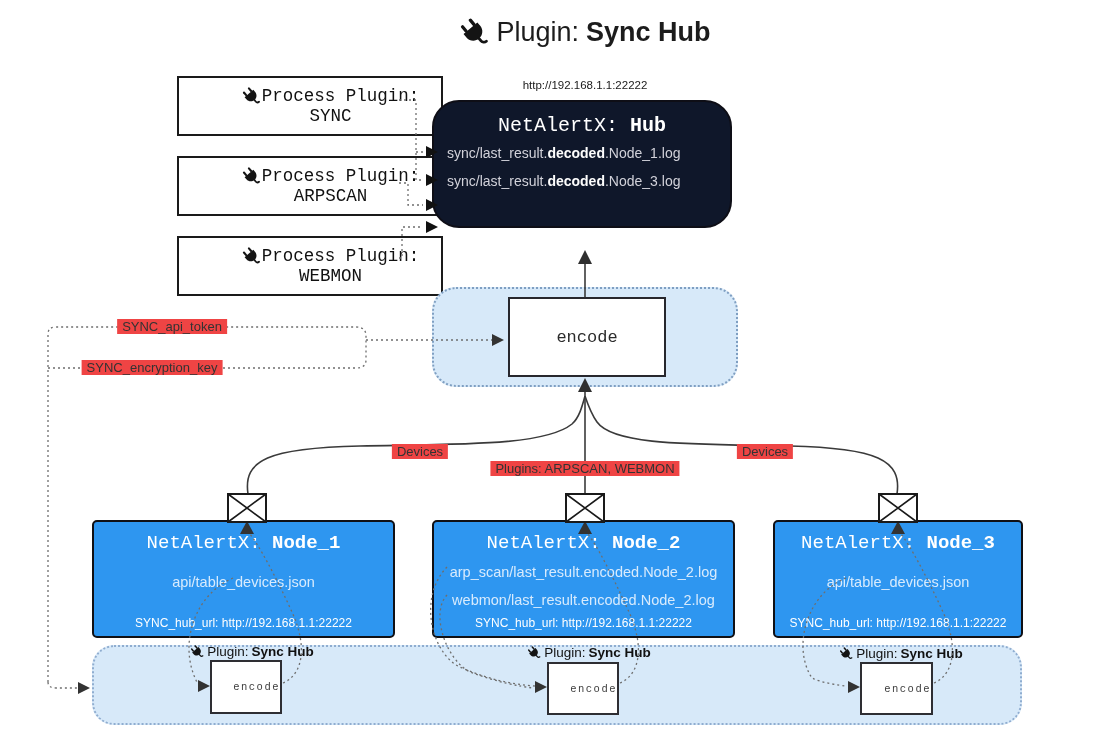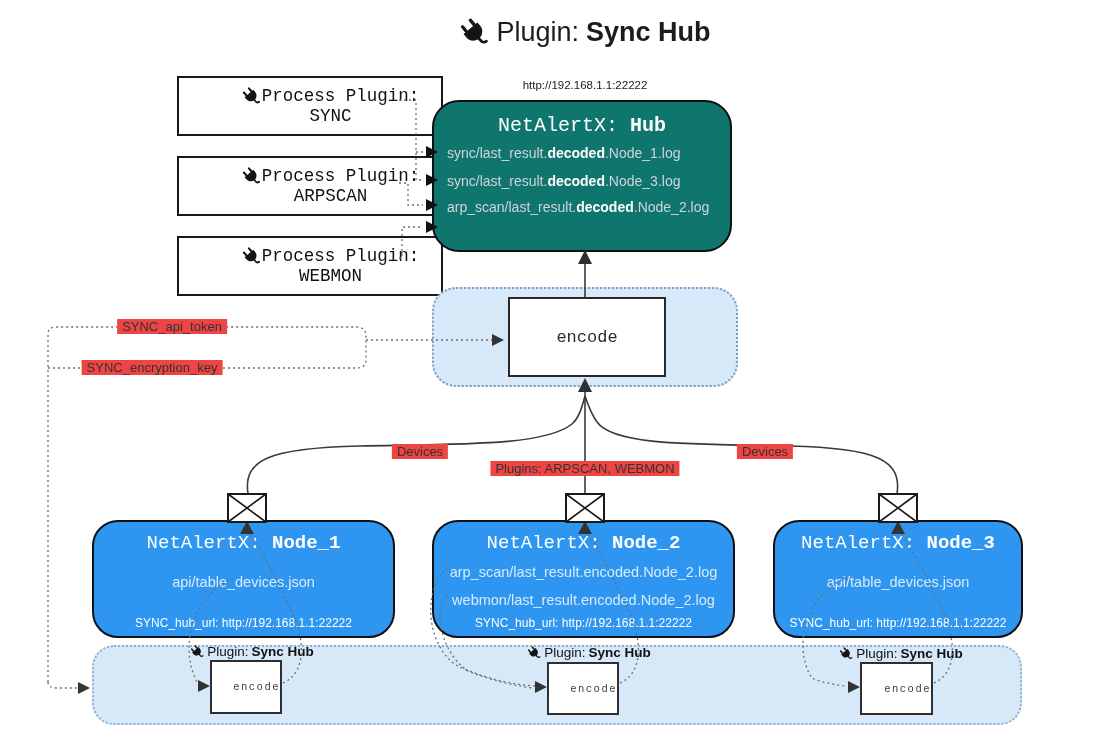--- a/index.html
+++ b/index.html
@@ -11,40 +11,40 @@
     display:flex;align-items:center;gap:7px;font-size:27px;color:#1c1c1c;white-space:nowrap;}
   .main-title b{font-weight:700;}
 
   
   .pbox{position:absolute;left:177px;width:221px;height:56px;border:2px solid #1a1a1a;background:#fff;
     display:flex;flex-direction:column;justify-content:center;align-items:center;
     font-family:"Liberation Mono","DejaVu Sans Mono",monospace;font-size:17.5px;color:#111;padding-left:41px;}
   .pbox .l1{display:flex;align-items:center;gap:1px;}
 
   
-  .hub{position:absolute;left:432px;top:100px;width:300px;height:152px;background:#0f766e;
+  .hub{position:absolute;left:432px;top:100px;width:300px;height:128px;background:#0f172a;
     border:2.5px solid #0e0e16;border-radius:27px;box-sizing:border-box;}
   .hub-title{position:absolute;top:12px;width:100%;text-align:center;
     font-family:"Liberation Mono","DejaVu Sans Mono",monospace;font-size:20px;color:#fff;white-space:nowrap;}
   .hub-title b{font-weight:700;}
   .hub-row{position:absolute;left:13px;font-size:14px;color:#d2d2da;white-space:nowrap;}
   .hub-row b{color:#fdfdfd;font-weight:700;}
   .url-label{position:absolute;top:79px;left:585px;transform:translateX(-50%);
     font-size:11.5px;color:#1a1a1a;white-space:nowrap;}
 
   
   .decode-panel{position:absolute;left:432px;top:287px;width:306px;height:100px;background:#d7e9f9;
     border:2px dotted #7f9fc2;border-radius:24px;box-sizing:border-box;}
   .decode-box{position:absolute;left:508px;top:297px;width:158px;height:80px;background:#fff;
     border:2px solid #27272d;box-sizing:border-box;display:flex;align-items:center;justify-content:center;
     font-family:"Liberation Mono","DejaVu Sans Mono",monospace;font-size:17px;color:#2b2b2b;}
 
   
   .node{position:absolute;top:520px;height:118px;background:#2e96f0;border:2.5px solid #101015;
-    border-radius:26px;box-sizing:border-box;}
+    border-radius:5px;box-sizing:border-box;}
   .node-title{position:absolute;top:10px;width:100%;text-align:center;
     font-family:"Liberation Mono","DejaVu Sans Mono",monospace;font-size:19px;color:#fff;white-space:nowrap;}
   .node-title b{font-weight:700;}
   .node-line{position:absolute;width:100%;text-align:center;font-size:14.5px;color:#d8ebfd;white-space:nowrap;}
   .node-footer{position:absolute;bottom:6px;width:100%;text-align:center;font-size:12px;color:#fff;white-space:nowrap;}
 
   
   .band{position:absolute;left:92px;top:645px;width:930px;height:80px;background:#d7e9f9;
     border:2px dotted #8fadd0;border-radius:22px;box-sizing:border-box;}
   .enc-box{position:absolute;background:#fff;border:2px solid #2e2e33;box-sizing:border-box;
@@ -113,21 +113,20 @@
     <div>WEBMON</div>
   </div>
 
   <div class="url-label">http://192.168.1.1:22222</div>
   <div class="hub">
     <div class="hub-title">
       <span>NetAlertX: </span><b>Hub</b>
     </div>
     <div class="hub-row" style="top:43px"><span>sync/last_result.</span><b>decoded</b><span>.Node_1.log</span></div>
     <div class="hub-row" style="top:71px"><span>sync/last_result.</span><b>decoded</b><span>.Node_3.log</span></div>
-    <div class="hub-row" style="top:97px"><span>arp_scan/last_result.</span><b>decoded</b><span>.Node_2.log</span></div>
   </div>
 
   <div class="decode-panel"></div>
   <div class="decode-box">
     <span>encode</span>
   </div>
 
   <div class="node" style="left:92px;width:303px">
     <div class="node-title">
       <span>NetAlertX: </span><b>Node_1</b>

